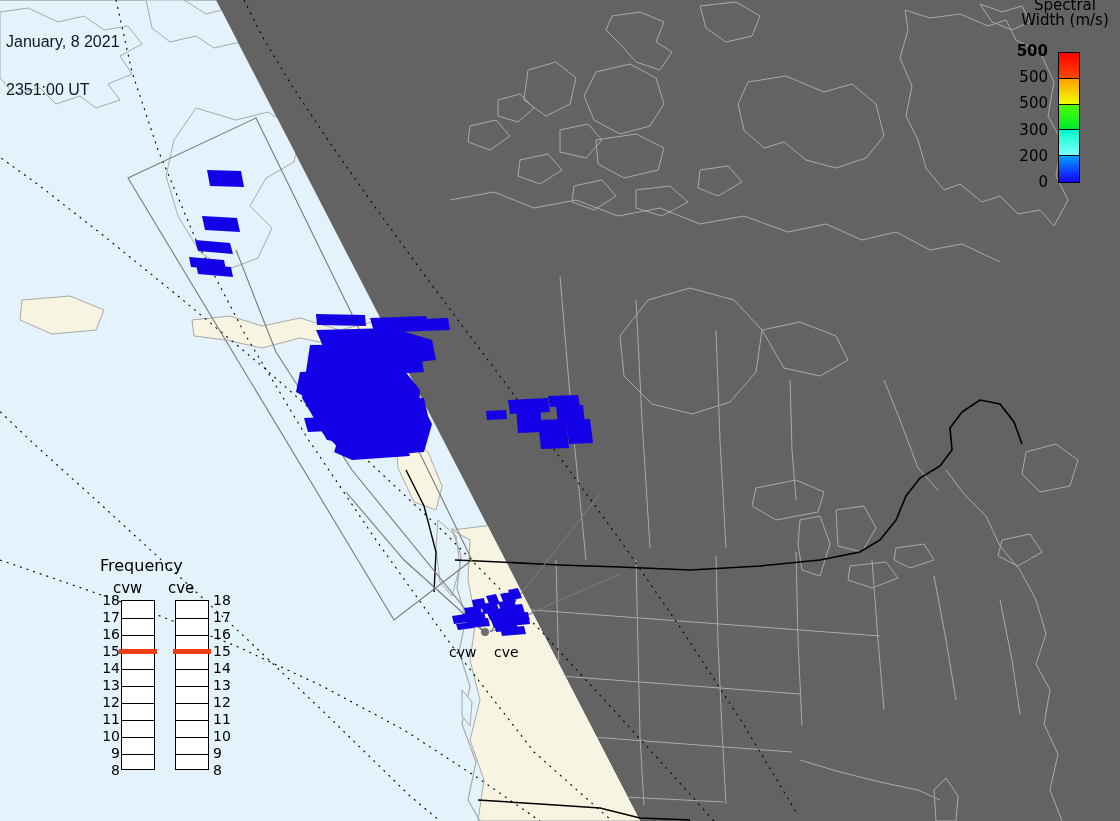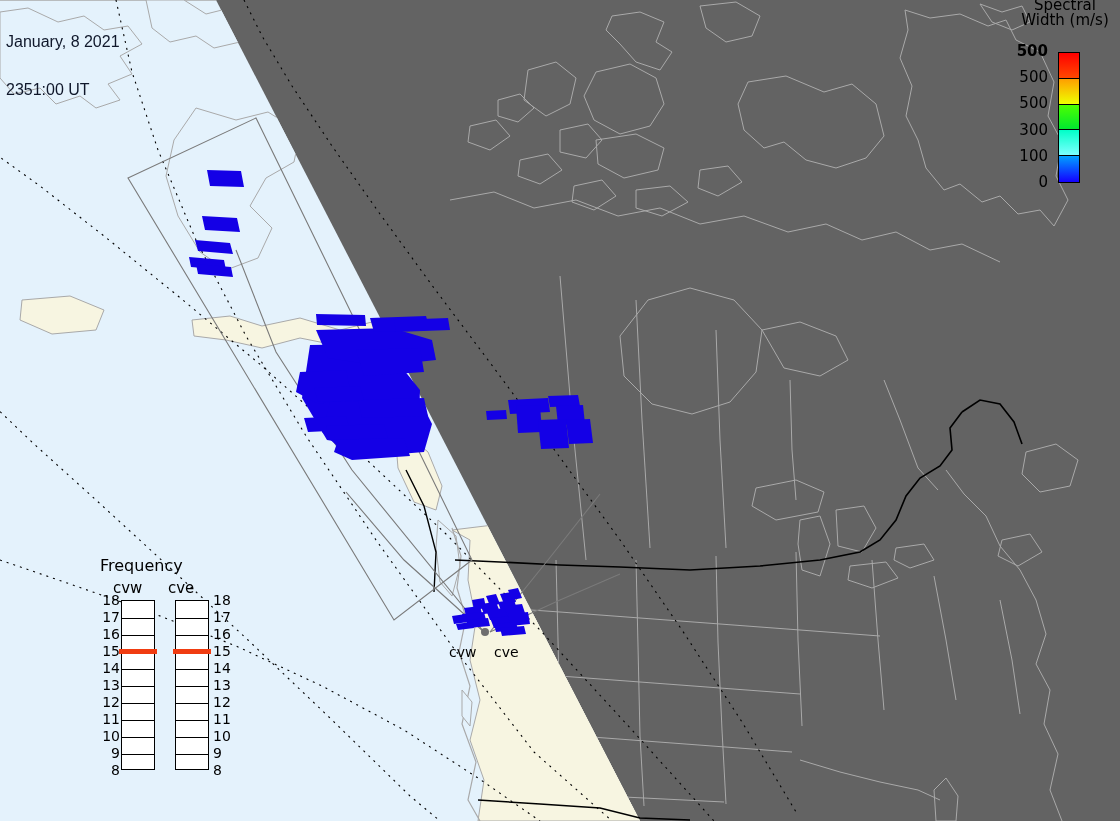--- a/index.html
+++ b/index.html
@@ -243,21 +243,21 @@
         <div class="seg" style="background: linear-gradient(rgb(255, 158, 0), rgb(238, 255, 0));"></div>
         <div class="seg" style="background: linear-gradient(rgb(76, 255, 0), rgb(0, 232, 48));"></div>
         <div class="seg" style="background: linear-gradient(rgb(0, 255, 200), rgb(124, 255, 255));"></div>
         <div class="seg" style="background: linear-gradient(rgb(0, 160, 255), rgb(20, 0, 255));"></div>
       </div>
     <div id="cblabs">
         <div class="cblab" style="top: 44px; font-weight: bold;">500</div>
         <div class="cblab" style="top: 70.2px;">500</div>
         <div class="cblab" style="top: 96.4px;">500</div>
         <div class="cblab" style="top: 122.6px;">300</div>
-        <div class="cblab" style="top: 148.8px;">100</div>
+        <div class="cblab" style="top: 148.8px;">200</div>
         <div class="cblab" style="top: 175px;">0</div>
       </div>
   </div>
 
   <div id="freqtitle">Frequency</div>
   <div id="freqpanel">
       <div class="fqcolname" style="left: 113px; top: 581px;">cvw</div>
       <div class="fqbox" style="left: 121px; top: 600px; height: 170px;">
         <div class="fqtick" style="top: 17px;"></div>
         <div class="fqtick" style="top: 34px;"></div>

